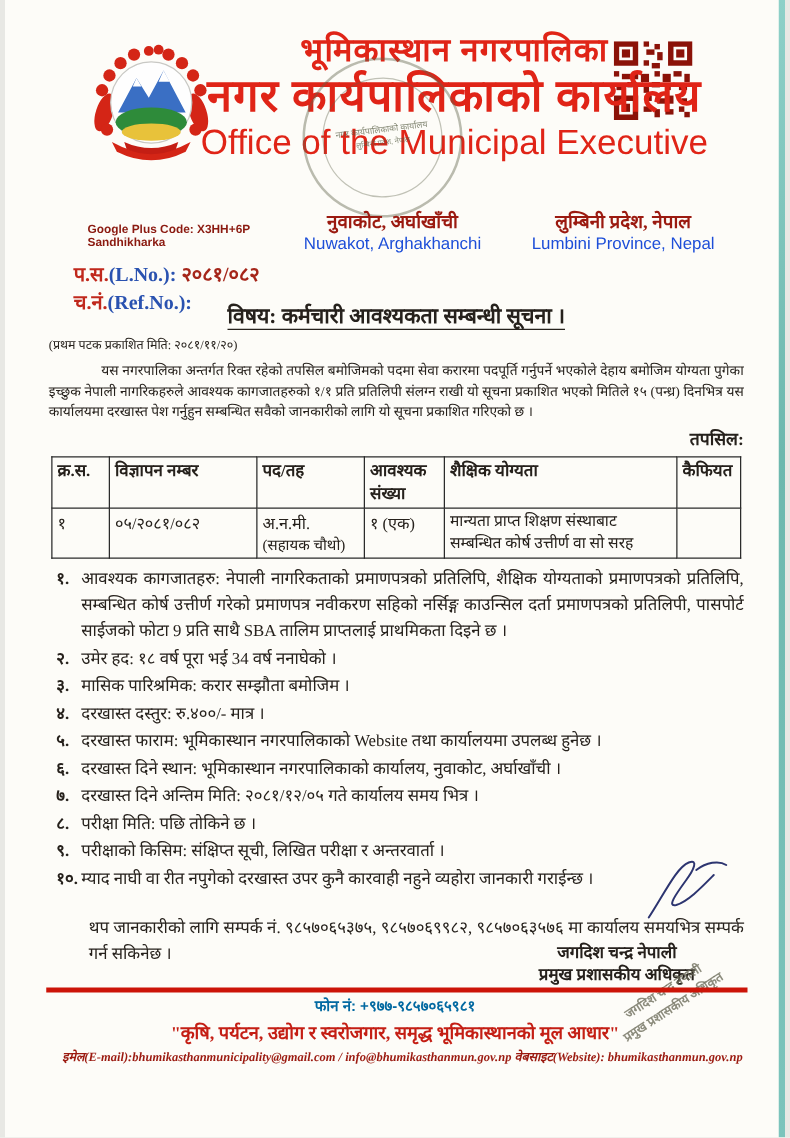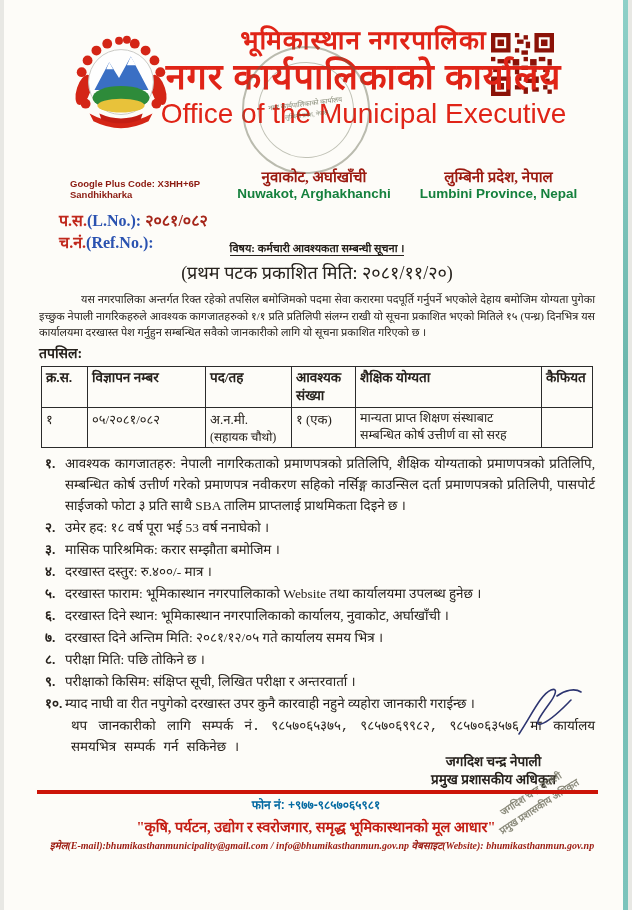--- a/index.html
+++ b/index.html
@@ -29,21 +29,21 @@
   .office-np { font-size:36px; font-weight:bold; color:#e02417; margin-top:2px; letter-spacing:1px; }
   .office-en { font-size:28px; font-weight:normal; color:#e02417; font-family:"Liberation Sans",sans-serif; margin-top:1px; }
   .addr-row {
     position:absolute; top:166px; left:0; right:0;
     display:flex; align-items:flex-start;
   }
   .plus-code { width:225px; padding-left:66px; font-size:9.5px; font-weight:bold; color:#8b1a10; padding-top:12px; font-family:"Liberation Sans",sans-serif;}
   .addr-mid { width:170px; text-align:center; }
   .addr-right { flex:1; text-align:center; padding-right:30px; }
   .addr-np { font-size:15px; font-weight:bold; color:#9b1a10; }
-  .addr-en { font-size:13.5px; font-weight:bold; color:#15803d; font-family:"Liberation Sans",sans-serif;text-align:center; }
+  .addr-en { font-size:13.5px; font-weight:normal; color:#1d4ed8; font-family:"Liberation Sans",sans-serif;text-align:center; }
   .refs { position:absolute; left:55px; top:210px; font-size:16px; font-weight:bold; line-height:1.35; }
   .ref-np { color:#c0281c; }
   .ref-en { color:#2a52b0; }
   .ref-val { color:#a5261a; }
   
   .hstamp {
     position:absolute; left:238px; top:46px; width:128px; height:128px;
     border-radius:50%;
     border:2px solid rgba(95,100,75,.50);
     box-shadow:inset 0 0 0 3px rgba(253,252,248,.0), inset 0 0 0 5px rgba(95,100,75,.0);
@@ -51,45 +51,45 @@
     display:flex; flex-direction:column; justify-content:center; align-items:center;
     gap:3px; pointer-events:none; opacity:.85;
   }
   .hstamp::before {
     content:""; position:absolute; inset:14px; border-radius:50%;
     border:1.5px solid rgba(95,100,75,.45);
   }
   .hstamp .s1 { font-size:7px; color:rgba(85,90,65,.85); width:80px; text-align:center; line-height:1.3; }
   
   .flow { position:absolute; top:240px; left:35px; right:33px; }
-  .subject { text-align:center; font-size:11px; font-weight:bold; }
+  .subject { text-align:center; font-size:17px; font-weight:bold; }
   .subject span { border-bottom:1.5px solid #26211c; padding-bottom:1px; }
-  .pubdate { text-align:center; font-size:18px; margin-top:5px; }
+  .pubdate { text-align:left; font-size:10px; margin-top:5px; }
   .para {
     margin-top:7px; font-size:11px; line-height:1.5;
     text-align:justify; text-indent:42px;
   }
-  .tapasil { text-align:left; font-size:14px; font-weight:bold; margin-top:2px; }
+  .tapasil { text-align:right; font-size:14px; font-weight:bold; margin-top:2px; }
   
   table.notice {
     border-collapse:collapse; margin:4px auto 0 auto; width:552px;
     font-size:13px;
   }
   table.notice th, table.notice td {
     border:1.6px solid #2b2b2b; padding:2px 4px; text-align:left; vertical-align:top;
   }
   table.notice th { font-weight:bold; font-size:13.5px; line-height:1.35; }
   .post-sub { font-size:12px; }
   .qual-cell { font-size:12.5px; line-height:1.35; width:180px; }
   
   .list { margin-top:5px; }
   .li { display:flex; font-size:13.4px; line-height:1.57; margin-top:1px; }
   .li .num { width:26px; flex:0 0 26px; text-align:left; padding-left:6px; font-weight:bold; }
   .li .txt { flex:1; text-align:justify; }
-  .contact { font-size:13.4px; line-height:1.57; padding-left:32px; text-align:justify; margin-top:1px;font-family:Liberation Mono, monospace; }
+  .contact { font-size:13.4px; line-height:1.57; padding-left:32px; text-align:justify; margin-top:17px; }
   
   .sig-block { position:absolute; right:42px; bottom:122px; text-align:center; width:185px; }
   .sig-svg { position:absolute; right:42px; bottom:172px; }
   .sig-name { font-size:13.5px; font-weight:bold; }
   .sig-title { font-size:13.5px; font-weight:bold; }
   .sig-stamp {
     position:absolute; right:18px; bottom:95px; width:150px;
     transform:rotate(-33deg);
     color:rgba(108,108,90,.78); font-size:10px; font-weight:bold; text-align:center;
     line-height:1.5; pointer-events:none;
@@ -236,25 +236,25 @@
         <td>१ (एक)</td>
         <td class="qual-cell">मान्यता प्राप्त शिक्षण संस्थाबाट सम्बन्धित कोर्ष उत्तीर्ण वा सो सरह</td>
         <td></td>
       </tr>
     </tbody>
       </table>
 
     <div class="list">
       <div class="li">
           <span class="num">१.</span>
-          <span class="txt">आवश्यक कागजातहरु: नेपाली नागरिकताको प्रमाणपत्रको प्रतिलिपि, शैक्षिक योग्यताको प्रमाणपत्रको प्रतिलिपि, सम्बन्धित कोर्ष उत्तीर्ण गरेको प्रमाणपत्र नवीकरण सहिको नर्सिङ्ग काउन्सिल दर्ता प्रमाणपत्रको प्रतिलिपी, पासपोर्ट साईजको फोटा ३ प्रति साथै SBA तालिम प्राप्तलाई प्राथमिकता दिइने छ ।</span>
+          <span class="txt">आवश्यक कागजातहरु: नेपाली नागरिकताको प्रमाणपत्रको प्रतिलिपि, शैक्षिक योग्यताको प्रमाणपत्रको प्रतिलिपि, सम्बन्धित कोर्ष उत्तीर्ण गरेको प्रमाणपत्र नवीकरण सहिको नर्सिङ्ग काउन्सिल दर्ता प्रमाणपत्रको प्रतिलिपी, पासपोर्ट साईजको फोटा 9 प्रति साथै SBA तालिम प्राप्तलाई प्राथमिकता दिइने छ ।</span>
         </div>
       <div class="li">
           <span class="num">२.</span>
-          <span class="txt">उमेर हद: १८ वर्ष पूरा भई 53 वर्ष ननाघेको ।</span>
+          <span class="txt">उमेर हद: १८ वर्ष पूरा भई 34 वर्ष ननाघेको ।</span>
         </div>
       <div class="li">
           <span class="num">३.</span>
           <span class="txt">मासिक पारिश्रमिक: करार सम्झौता बमोजिम ।</span>
         </div>
       <div class="li">
           <span class="num">४.</span>
           <span class="txt">दरखास्त दस्तुर: रु.४००/- मात्र ।</span>
         </div>
       <div class="li">

